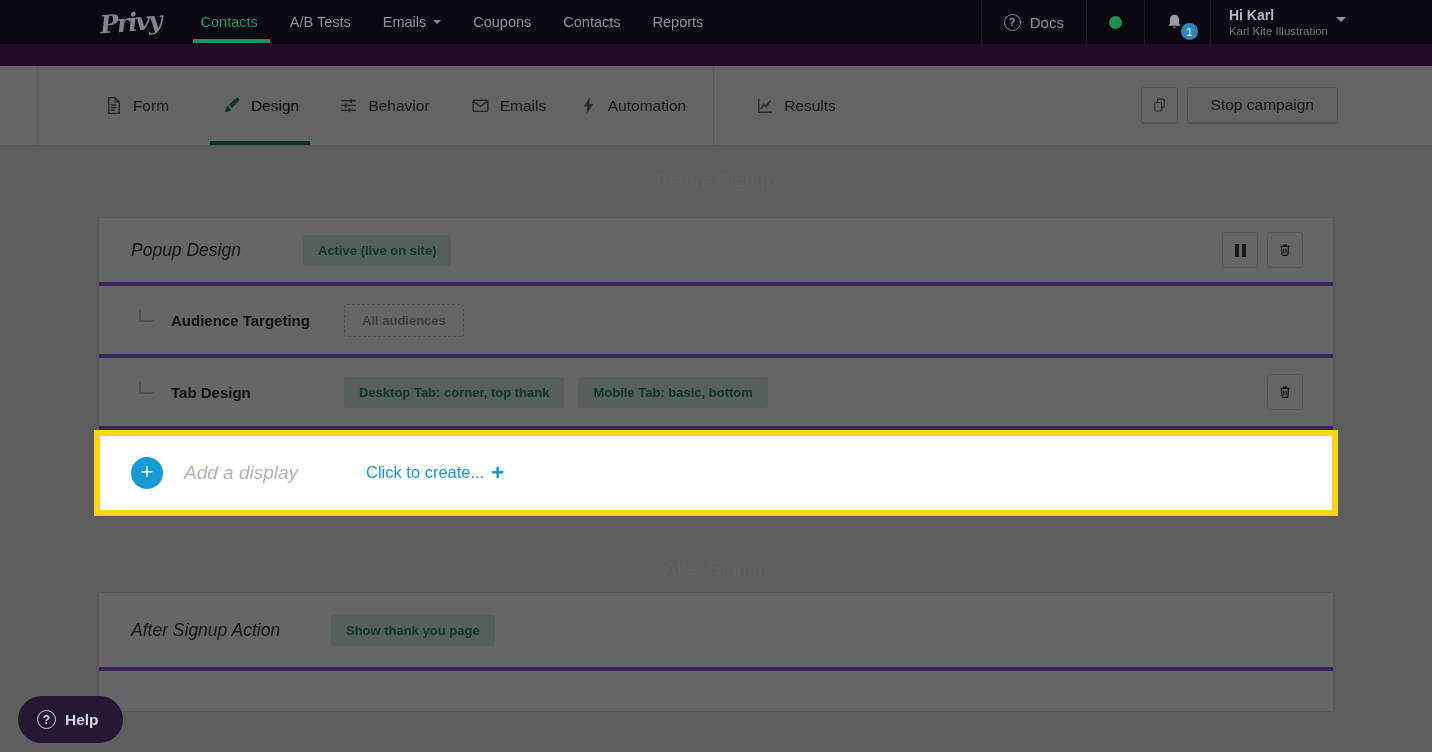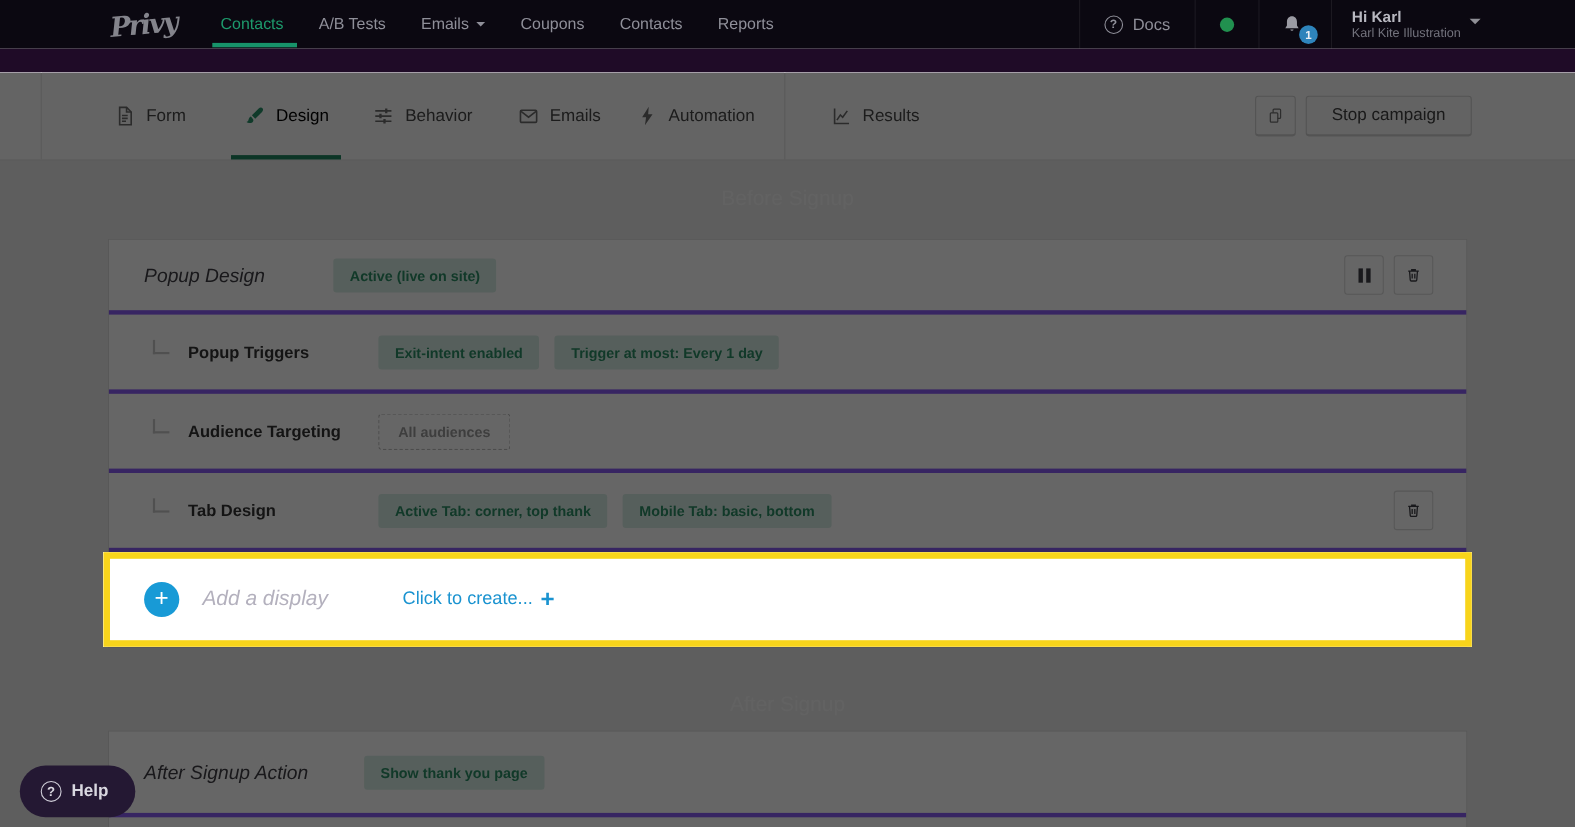--- a/index.html
+++ b/index.html
@@ -229,37 +229,31 @@
         <button class="sq-btn">
           <svg viewBox="0 0 20 20" width="16" height="16" fill="none" stroke="#3f3f46" stroke-width="1.5">
             <path d="M4 5.5h12M8 5.5V4h4v1.5"></path>
               <path d="M5.5 5.5l.8 10.2a1.2 1.2 0 0 0 1.2 1.1h5a1.2 1.2 0 0 0 1.2-1.1l.8-10.2"></path>
               <path d="M8.5 8.5v5.5M11.5 8.5v5.5"></path>
           </svg>
         </button>
       </span>
     </div>
 
-    <div class="row row-sub">
-      <span class="connector"></span>
-      <span class="label-sub">Popup Triggers</span>
-      <span class="badge">Exit-intent enabled</span>
-      <span class="badge"><span>Trigger at most: </span><b>Every 1 day</b></span>
-    </div>
 
     <div class="row row-sub">
       <span class="connector"></span>
       <span class="label-sub">Audience Targeting</span>
       <span class="badge-dashed">All audiences</span>
     </div>
 
     <div class="row row-sub">
       <span class="connector"></span>
       <span class="label-sub">Tab Design</span>
-      <span class="badge"><span>Active Tab: </span><b>corner, top thank</b></span>
+      <span class="badge"><span>Desktop Tab: </span><b>corner, top thank</b></span>
       <span class="badge"><span>Mobile Tab: </span><b>basic, bottom</b></span>
       <span class="row-actions">
         <button class="sq-btn">
           <svg viewBox="0 0 20 20" width="16" height="16" fill="none" stroke="#3f3f46" stroke-width="1.5">
             <path d="M4 5.5h12M8 5.5V4h4v1.5"></path>
               <path d="M5.5 5.5l.8 10.2a1.2 1.2 0 0 0 1.2 1.1h5a1.2 1.2 0 0 0 1.2-1.1l.8-10.2"></path>
               <path d="M8.5 8.5v5.5M11.5 8.5v5.5"></path>
           </svg>
         </button>
       </span>

